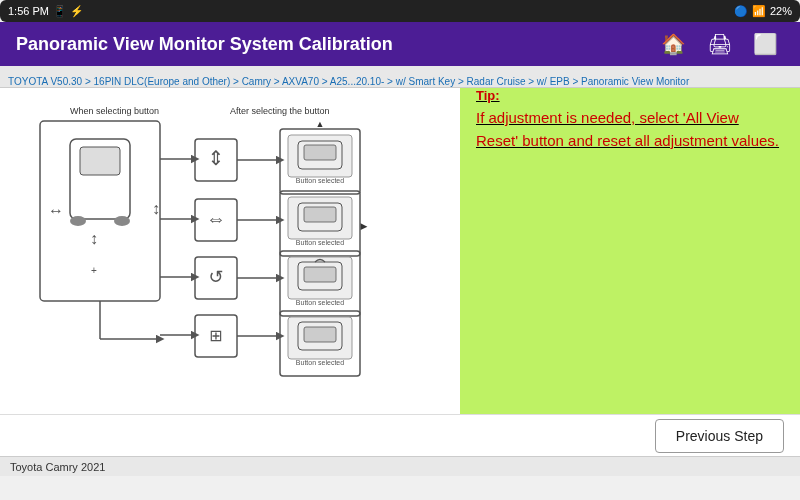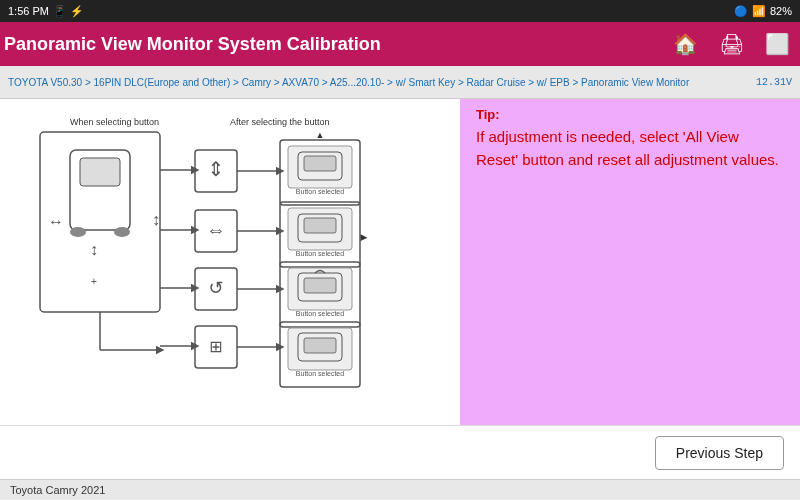--- a/index.html
+++ b/index.html
@@ -8,32 +8,33 @@
     
     .status-bar {
       height: 22px;
       background: #222;
       color: #fff;
       font-size: 11px;
       display: flex;
       align-items: center;
       justify-content: space-between;
       padding: 0 8px;
+      border-radius: 6px;
     }
     .status-left { display: flex; align-items: center; gap: 4px; }
     .status-right { display: flex; align-items: center; gap: 4px; }
 
     
     .header {
       height: 44px;
-      background: #be185d;
+      background: #4c1d95;
       display: flex;
       align-items: center;
       justify-content: space-between;
-      padding: 0 4px;
+      padding: 0 16px;
     }
     .header-title {
       color: #fff;
       font-size: 18px;
       font-weight: bold;
     }
     .header-icons {
       display: flex;
       gap: 10px;
     }
@@ -46,31 +47,32 @@
       display: flex;
       align-items: center;
       justify-content: center;
       color: #fff;
       font-size: 20px;
     }
 
     
     .breadcrumb {
       background: #e8e8e8;
-      padding: 16px 8px;
+      padding: 10px 8px;
       font-size: 10px;
       color: #333;
       white-space: nowrap;
       overflow: hidden;
       text-overflow: ellipsis;
       border-bottom: 1px solid #ccc;
       display: flex;
-      align-items: center;
+      align-items: flex-start;
       gap: 2px;
       height: 22px;
+      flex-direction: column;
     }
     .breadcrumb span { color: #1a6eb5; }
     .battery-info {
       margin-left: auto;
       color: #333;
       font-size: 10px;
       font-family: Liberation Mono, monospace;
     }
 
     
@@ -86,38 +88,39 @@
       padding: 11px;
       display: flex;
       align-items: flex-start;
       justify-content: center;
       overflow: hidden;
     }
 
     
     .tip-area {
       flex: 1;
-      padding: 8px 16px;
-      background: #f0abfc;
+      padding: 0 16px;
+      background: #bef264;
+      text-decoration: underline;
     }
     .tip-label {
       color: #c00;
       font-size: 13px;
       font-weight: bold;
       margin-bottom: 4px;
     }
     .tip-text {
       color: #c00;
       font-size: 15px;
       line-height: 1.5;
     }
 
     
     .bottom-buttons {
-      height: 54px;
+      height: 42px;
       background: #fff;
       border-top: 1px solid #ddd;
       display: flex;
       align-items: center;
       justify-content: flex-end;
       padding: 0 16px;
       gap: 10px;
     }
     .nav-button {
       padding: 8px 20px;
@@ -153,21 +156,21 @@
 
 <div class="status-bar">
   <div class="status-left">
     <span>1:56 PM</span>
     <span>📱</span>
     <span>⚡</span>
   </div>
   <div class="status-right">
     <span>🔵</span>
     <span>📶</span>
-    <span>82%</span>
+    <span>22%</span>
   </div>
 </div>
 
 <div class="header">
   <span class="header-title">Panoramic View Monitor System Calibration</span>
   <div class="header-icons">
     <button class="header-icon-btn">🏠</button>
     <button class="header-icon-btn">🖨</button>
     <button class="header-icon-btn">⬜</button>
   </div>

